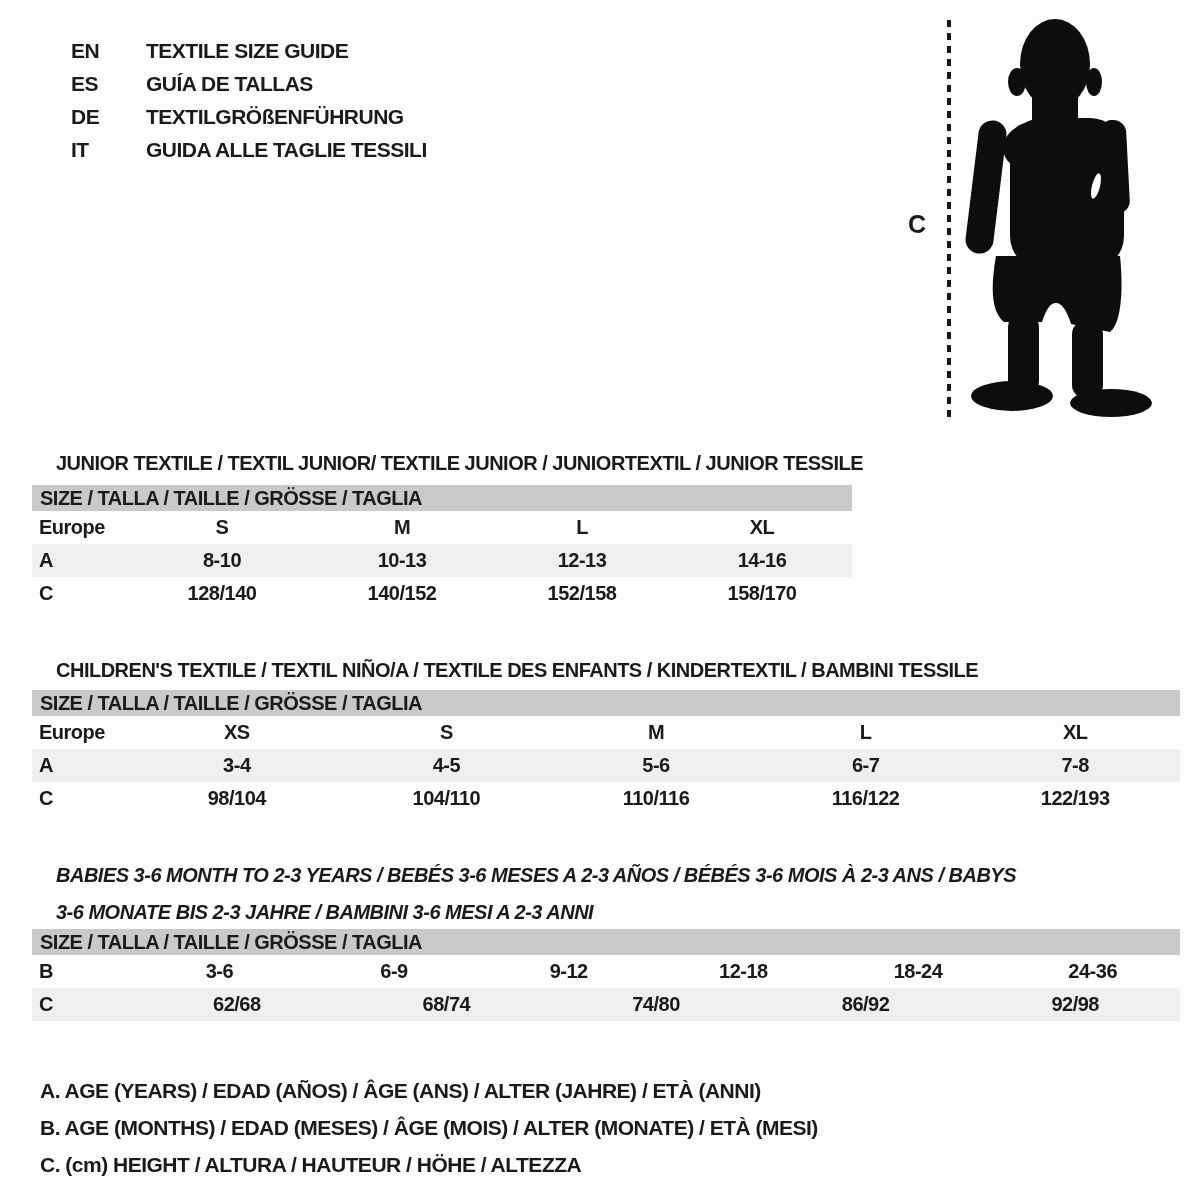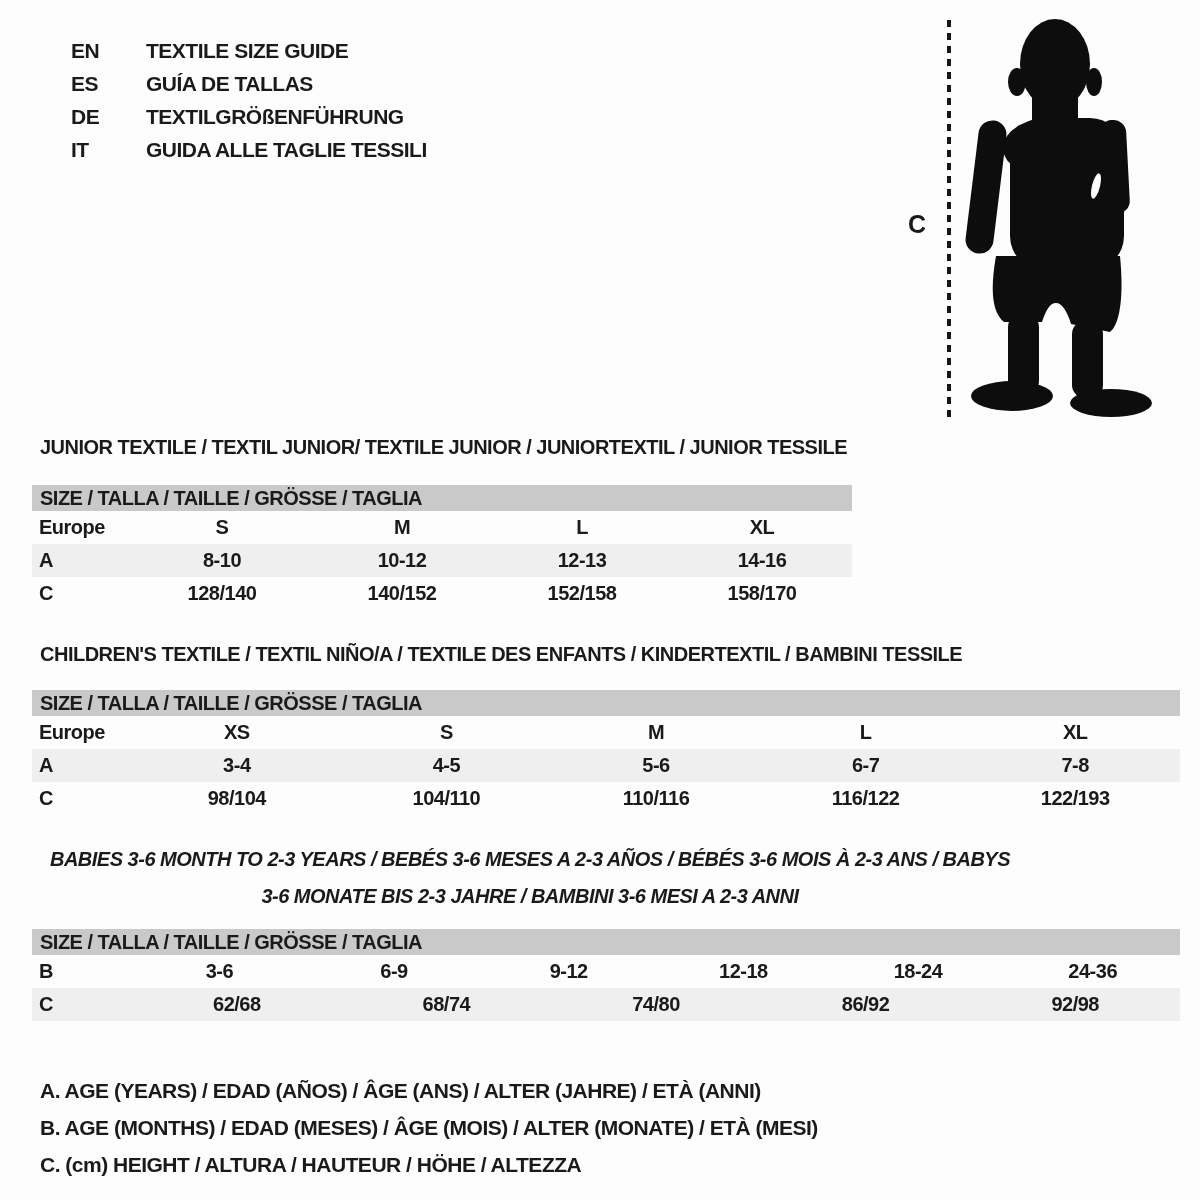--- a/index.html
+++ b/index.html
@@ -16,22 +16,22 @@
   .lang-title{white-space:nowrap;}
   
   .measure-line{
     position:absolute;left:947px;top:20px;width:4px;height:398px;
     background:repeating-linear-gradient(to bottom,#161616 0 7px,transparent 7px 13px);
   }
   .measure-label{position:absolute;left:908px;top:210px;font-size:25px;}
   .toddler{position:absolute;left:962px;top:18px;width:200px;height:400px;}
   
   .sec-title{
-    position:absolute;left:40px;margin:0;font-size:20px;line-height:37px;
-    white-space:nowrap;font-weight:700;text-align:center;
+    position:absolute;left:40px;margin:16px;font-size:20px;line-height:37px;
+    white-space:nowrap;font-weight:700;
   }
   .sec-title.wrap{white-space:normal;width:980px;line-height:37px;font-style:italic;}
   
   .tbl{position:absolute;left:32px;font-size:20px;}
   .thead{height:26px;line-height:27px;background:#c9c9c9;padding-left:8px;}
   .trow{display:flex;height:33px;line-height:33px;}
   .trow.shaded{background:#efefef;}
   .tlbl{width:100px;padding-left:7px;flex:0 0 auto;box-sizing:border-box;}
   .tcell{flex:1;text-align:center;}
   
@@ -89,21 +89,21 @@
       <div class="trow">
         <span class="tlbl">Europe</span>
         <span class="tcell">S</span>
         <span class="tcell">M</span>
         <span class="tcell">L</span>
         <span class="tcell">XL</span>
       </div>
       <div class="trow shaded">
         <span class="tlbl">A</span>
         <span class="tcell">8-10</span>
-        <span class="tcell">10-12</span>
+        <span class="tcell">10-13</span>
         <span class="tcell">12-13</span>
         <span class="tcell">14-16</span>
       </div>
       <div class="trow">
         <span class="tlbl">C</span>
         <span class="tcell">128/140</span>
         <span class="tcell">140/152</span>
         <span class="tcell">152/158</span>
         <span class="tcell">158/170</span>
       </div>

